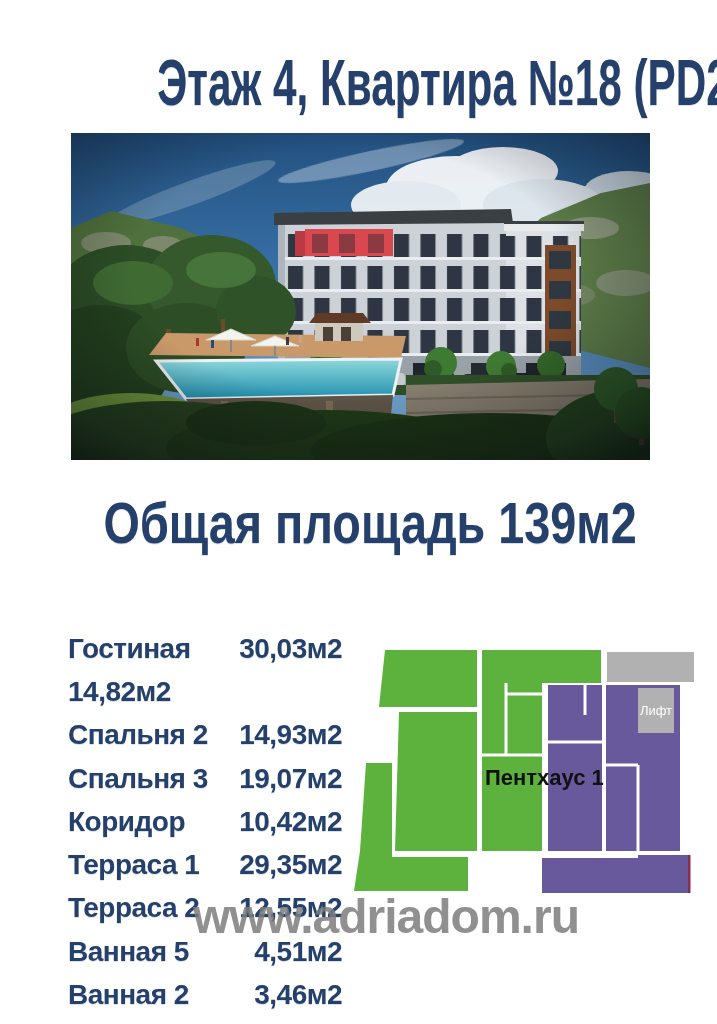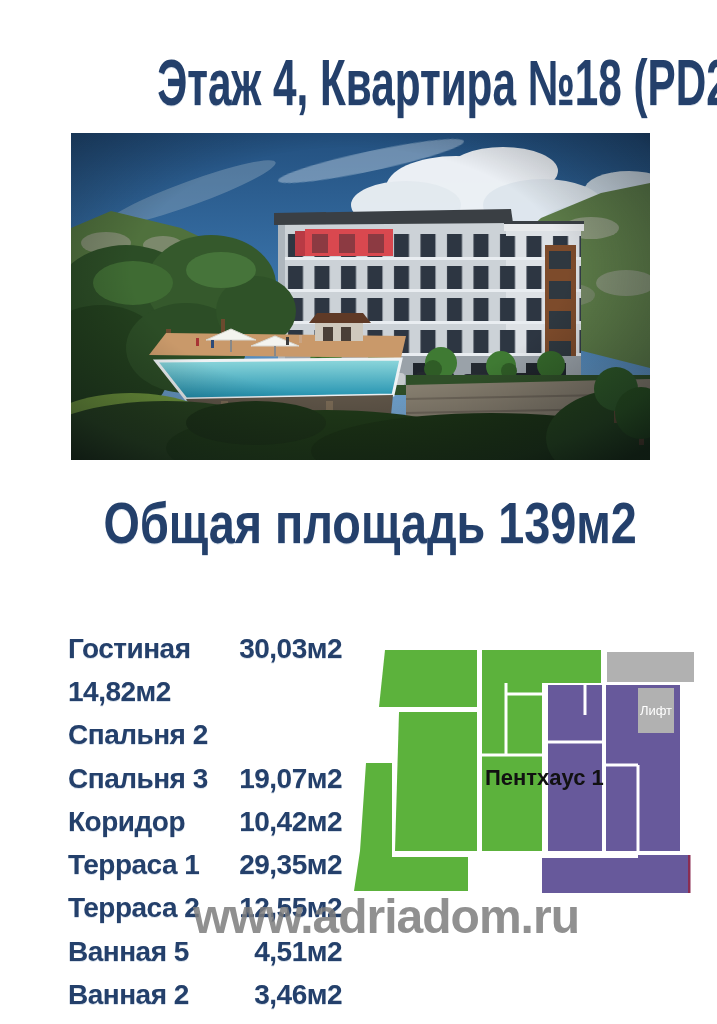--- a/index.html
+++ b/index.html
@@ -239,20 +239,21 @@
   <div class="room-list">
     <div class="room-row">
       <span>Гостиная</span>
       <span class="area">30,03м2</span>
     </div>
     <div class="room-row">
       <span class="area">14,82м2</span>
     </div>
     <div class="room-row">
       <span>Спальня 2</span>
+      <span class="area">14,93м2</span>
     </div>
     <div class="room-row">
       <span>Спальня 3</span>
       <span class="area">19,07м2</span>
     </div>
     <div class="room-row">
       <span>Коридор</span>
       <span class="area">10,42м2</span>
     </div>
     <div class="room-row">

